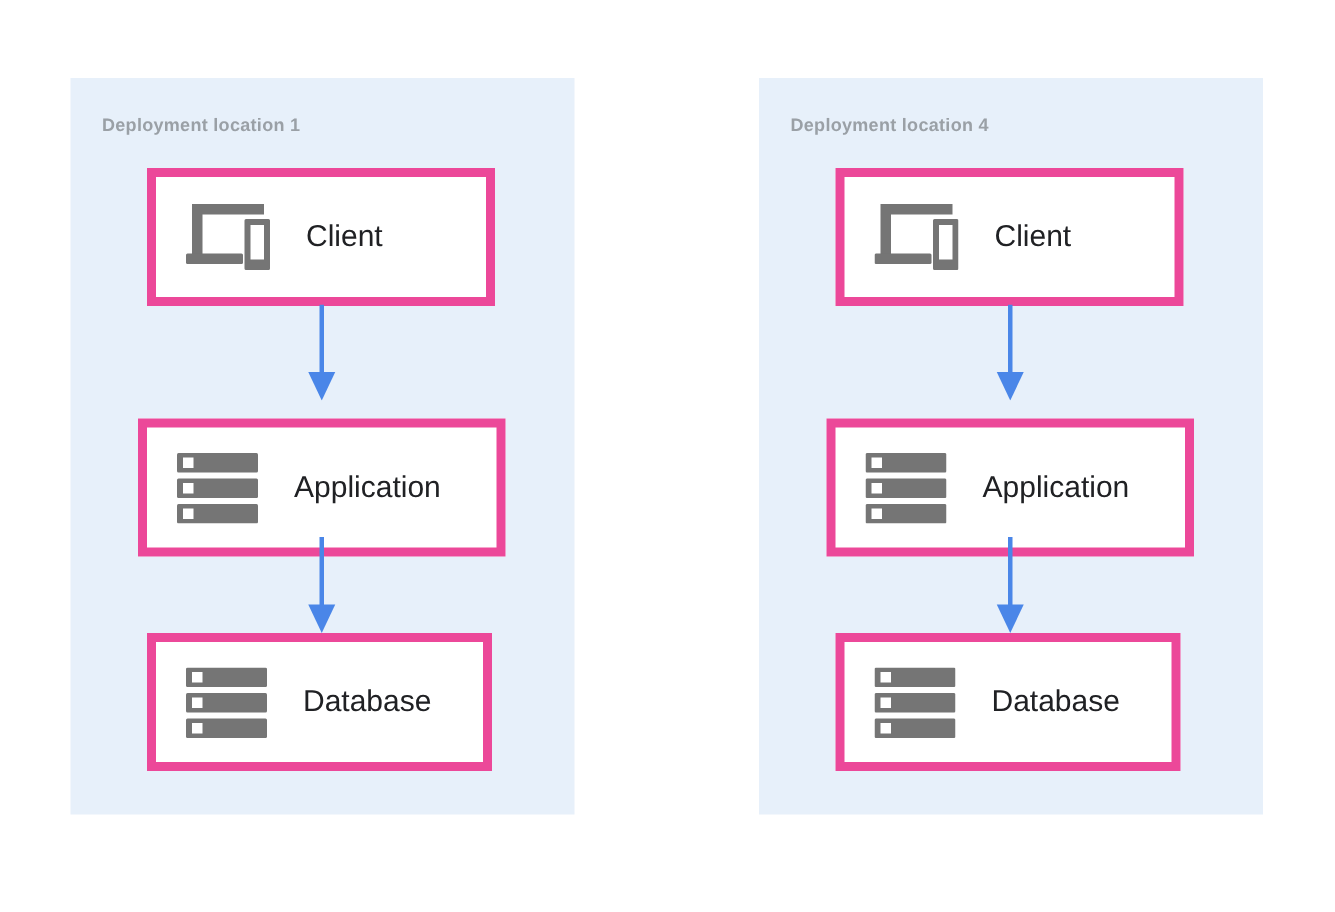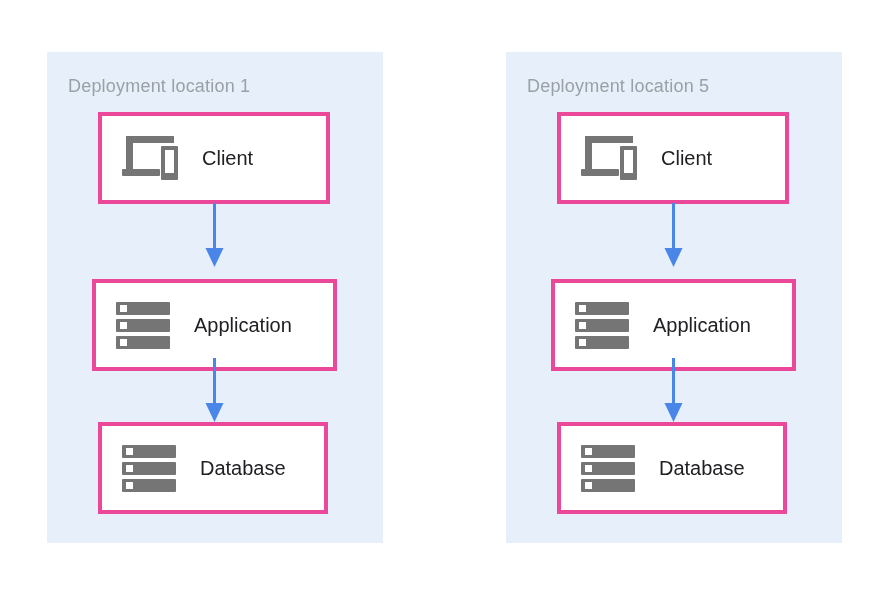--- a/index.html
+++ b/index.html
@@ -22,31 +22,31 @@
     height: 491px;
     background: #e7f0fa;
   }
   .location.loc-1 { left: 47px; }
   .location.loc-2 { left: 506px; }
   .loc-title {
     position: absolute;
     left: 21px;
     top: 24px;
     margin: 0;
-    font-size: 18px;
-    font-weight: 400;
+    font-size: 12px;
+    font-weight: 700;
     color: #9aa0a6;
     letter-spacing: 0.2px;
     white-space: nowrap;
   }
   .node {
     position: absolute;
     box-sizing: border-box;
     background: #ffffff;
-    border: 4px solid #ec4899;
+    border: 6px solid #ec4899;
     display: flex;
     align-items: center;
     padding-left: 20px;
     gap: 24px;
   }
   .node-client      { left: 51px; top: 60px;  width: 232px; height: 92px; }
   .node-application { left: 45px; top: 215px; width: 245px; height: 92px; margin-top: 12px; }
   .node-database    { left: 51px; top: 370px; width: 230px; height: 92px; }
   .node-label {
     font-size: 20px;
@@ -132,21 +132,21 @@
             <rect x="4" y="20" width="7" height="7"></rect>
             <rect x="4" y="37" width="7" height="7"></rect>
           </g>
         </svg>
       </span>
       <span class="node-label">Database</span>
     </div>
   </section>
 
   <section class="location loc-2">
-    <h2 class="loc-title">Deployment location 5</h2>
+    <h2 class="loc-title">Deployment location 4</h2>
 
     <div class="node node-client">
       <span class="icon-wrap">
         <svg width="56" height="44" viewBox="0 0 56 44" aria-hidden="true">
           <path fill="#757575" d="M4 0 H52 V7 H11 V34 H4 Z"></path>
           <rect fill="#757575" x="0" y="33" width="38" height="7" rx="1"></rect>
           <path fill="#757575" fill-rule="evenodd" d="M40 10 H55 Q56 10 56 11 V43 Q56 44 55 44 H40 Q39 44 39 43 V11 Q39 10 40 10 Z M43 14 H52 V37 H43 Z"></path>
         </svg>
       </span>
       <span class="node-label">Client</span>

